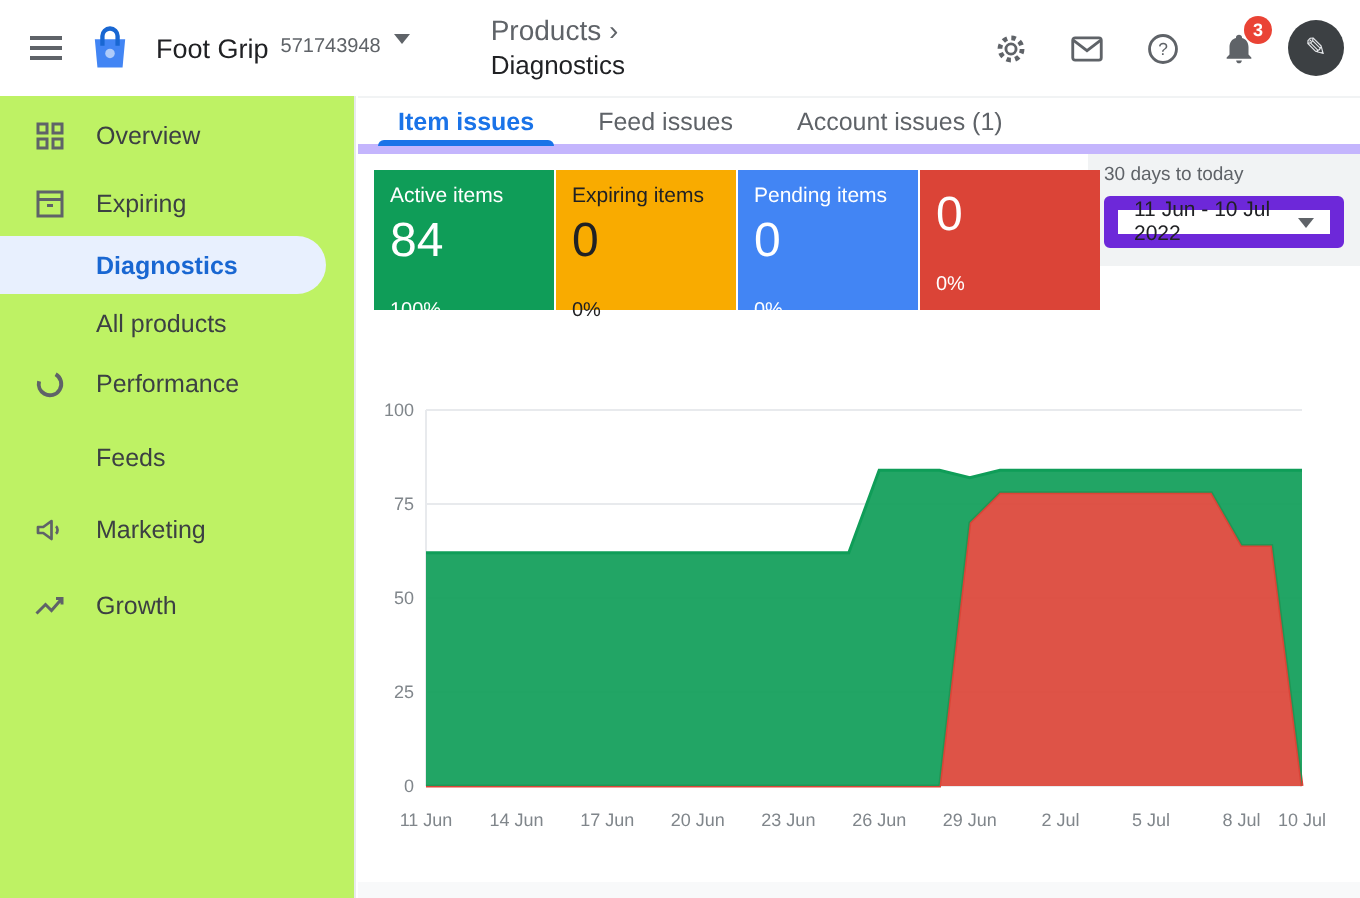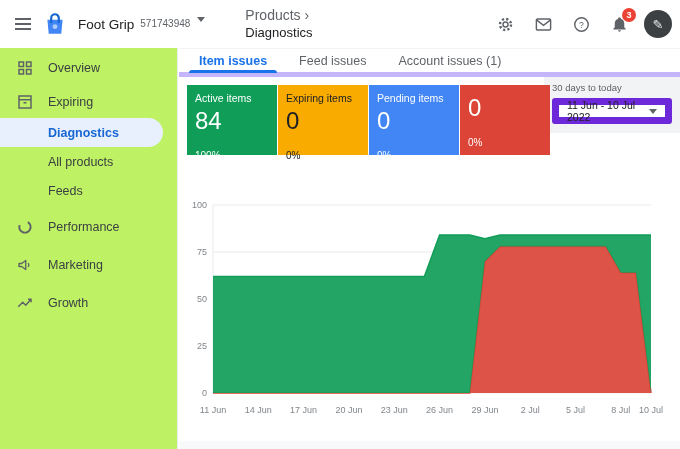--- a/index.html
+++ b/index.html
@@ -134,30 +134,30 @@
           </svg>
       </span>
       <span>Expiring</span>
     </div>
     <div class="nav-item sub selected">
       <span>Diagnostics</span>
     </div>
     <div class="nav-item sub">
       <span>All products</span>
     </div>
+    <div class="nav-item">
+      <span class="nav-icon">
+        <svg viewBox="0 0 24 24" width="18" height="18">
+            <circle cx="12" cy="12" r="7.5" fill="none" stroke="#5f6368" stroke-width="2.6" stroke-dasharray="33 14" transform="rotate(-60 12 12)"></circle>
+          </svg>
+      </span>
+      <span>Performance</span>
+    </div>
     <div class="nav-item sub">
       <span>Feeds</span>
-    </div>
-    <div class="nav-item">
-      <span class="nav-icon">
-        <svg viewBox="0 0 24 24" width="18" height="18">
-            <circle cx="12" cy="12" r="7.5" fill="none" stroke="#5f6368" stroke-width="2.6" stroke-dasharray="33 14" transform="rotate(-60 12 12)"></circle>
-          </svg>
-      </span>
-      <span>Performance</span>
     </div>
     <div class="nav-item">
       <span class="nav-icon">
         <svg viewBox="0 0 24 24" width="18" height="18">
             <path fill="none" stroke="#5f6368" stroke-width="1.8" stroke-linejoin="round" d="M4 10v4h3.5l5.5 4V6l-5.5 4H4z"></path>
             <path fill="none" stroke="#5f6368" stroke-width="1.8" d="M16 9.5a3.5 3.5 0 0 1 0 5"></path>
           </svg>
       </span>
       <span>Marketing</span>
     </div>

